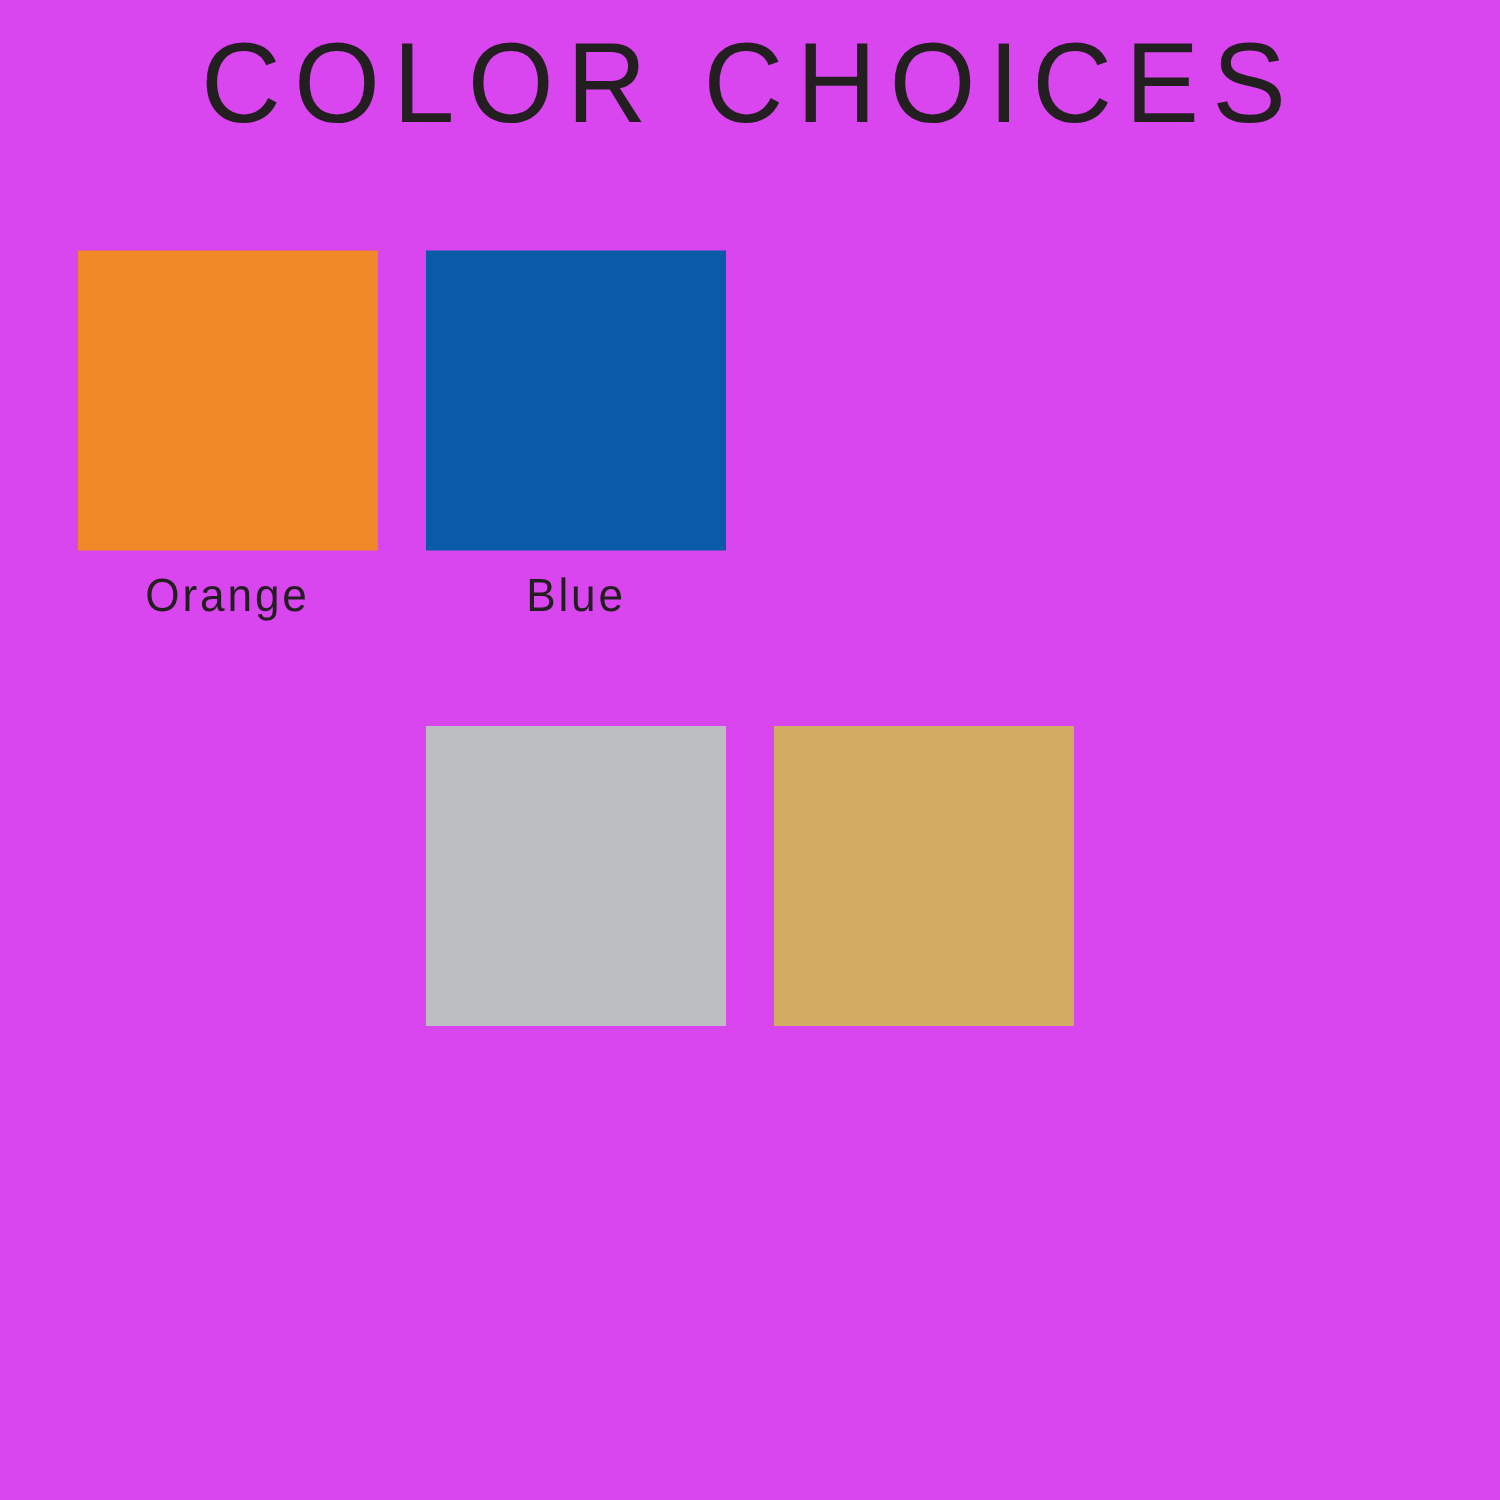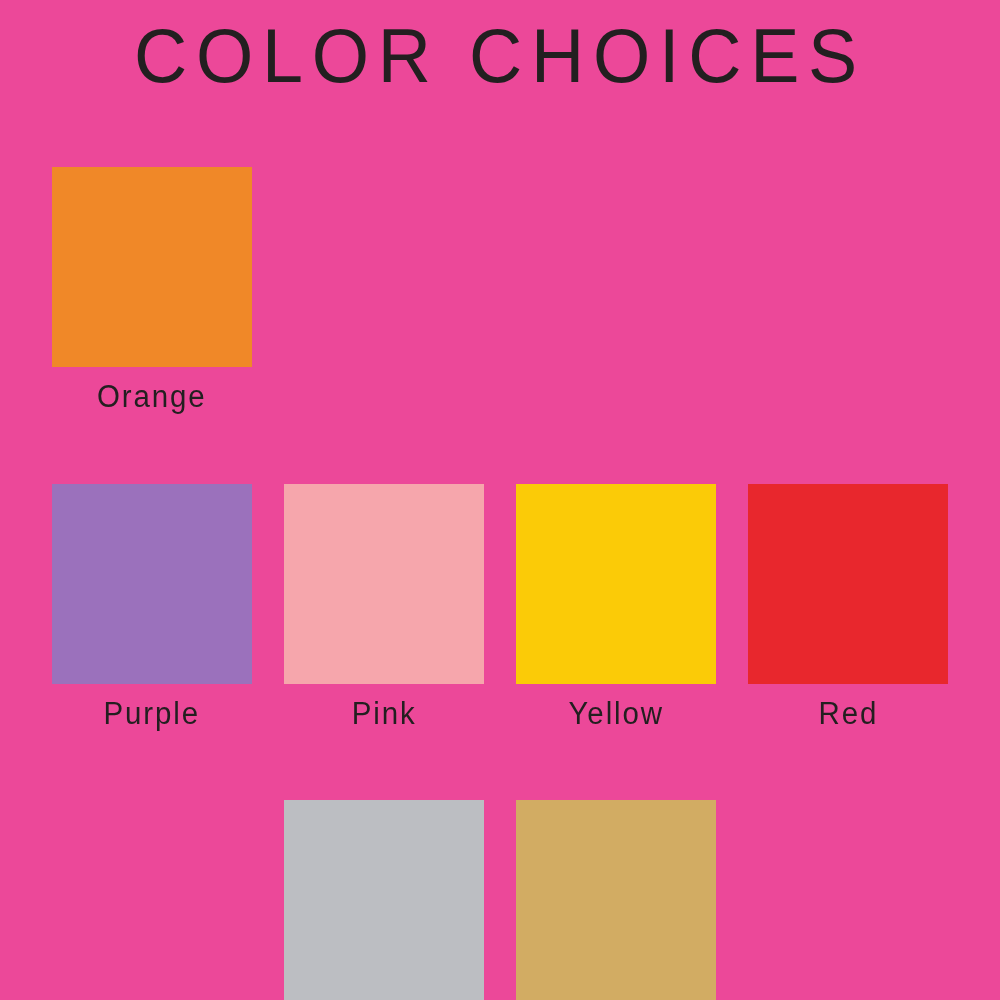--- a/index.html
+++ b/index.html
@@ -96,51 +96,37 @@
     color: #231f20;
     text-align: center;
     line-height: 1.05;
     white-space: nowrap;
     transform: scaleX(0.95);
   }
 </style>
 </head>
 <body style="background: rgb(255, 255, 255);">
 
-<div class="page" style="background: #ec4899;">
+<div class="page" style="background: #d946ef;">
 
   <div class="title" style="color: rgb(35, 31, 32);">COLOR CHOICES</div>
 
   <div class="grid">
 
     <div class="row">
       <div class="cell">
         <div class="swatch" style="background-color: rgb(240, 136, 40);"></div>
         <div class="swatch-label" style="color: rgb(35, 31, 32);">Orange</div>
       </div>
+      <div class="cell">
+        <div class="swatch" style="background-color: rgb(10, 91, 167);"></div>
+        <div class="swatch-label" style="color: rgb(35, 31, 32);">Blue</div>
+      </div>
     </div>
 
-    <div class="row">
-      <div class="cell">
-        <div class="swatch" style="background-color: rgb(155, 113, 188);"></div>
-        <div class="swatch-label" style="color: rgb(35, 31, 32);">Purple</div>
-      </div>
-      <div class="cell">
-        <div class="swatch" style="background-color: rgb(246, 166, 172);"></div>
-        <div class="swatch-label" style="color: rgb(35, 31, 32);">Pink</div>
-      </div>
-      <div class="cell">
-        <div class="swatch" style="background-color: rgb(251, 203, 7);"></div>
-        <div class="swatch-label" style="color: rgb(35, 31, 32);">Yellow</div>
-      </div>
-      <div class="cell">
-        <div class="swatch" style="background-color: rgb(232, 39, 45);"></div>
-        <div class="swatch-label" style="color: rgb(35, 31, 32);">Red</div>
-      </div>
-    </div>
 
     <div class="row row-centered">
       <div class="cell">
         <div class="swatch" style="background-color: rgb(188, 190, 194);"></div>
 
       </div>
       <div class="cell">
         <div class="swatch" style="background-color: rgb(210, 172, 99);"></div>
 
       </div>

